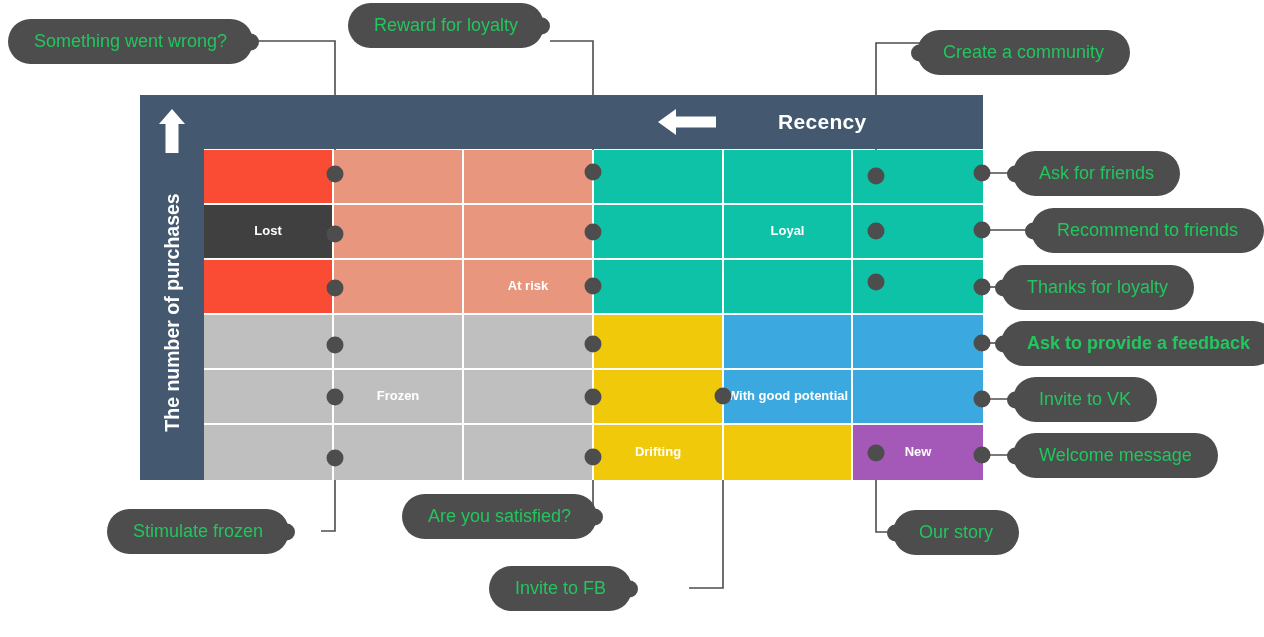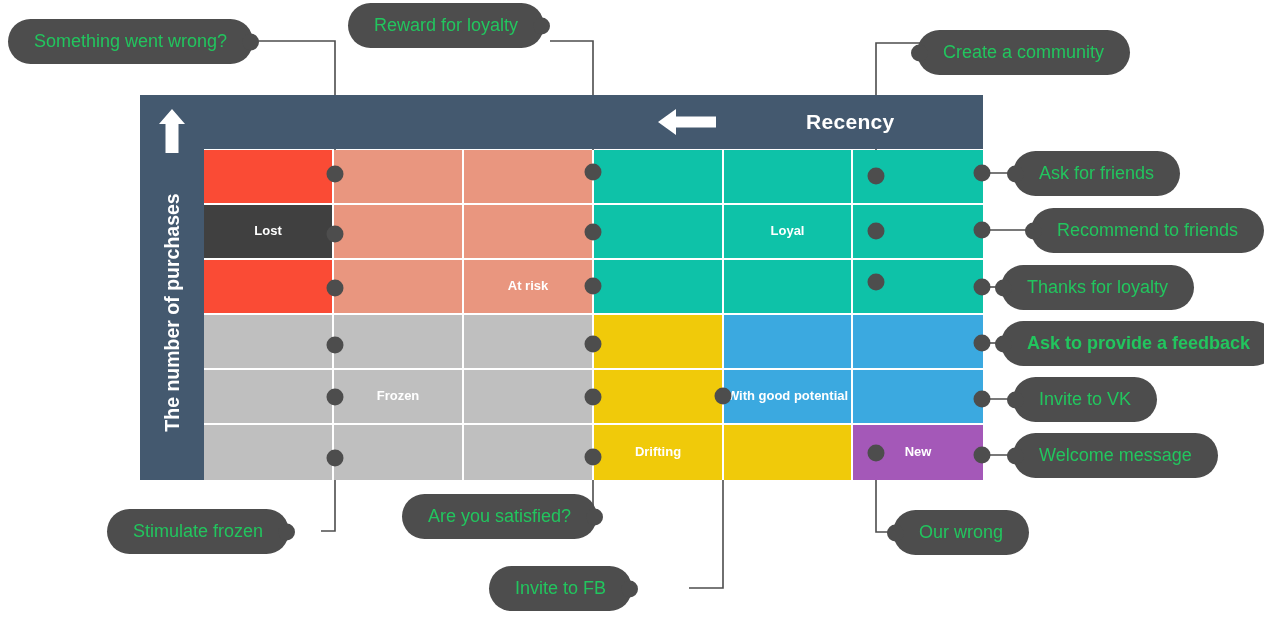--- a/index.html
+++ b/index.html
@@ -57,21 +57,21 @@
     display:flex;align-items:center;
   }
   .header-arrow{
     position:absolute;
     left:454px; top:50%;
     transform:translateY(-50%);
     width:58px;height:26px;
   }
   .header-title{
     position:absolute;
-    left:602px; top:50%;
+    left:574px; top:50%;
     transform:translateY(-50%);
     font-size:21px;
     font-weight:bold;
     letter-spacing:.3px;
   }
 
   .grid{
     position:absolute;
     left:64px; top:55px;
     width:779px; height:330px;
@@ -268,15 +268,15 @@
   <div class="pill nub-left" style="left:1013px;top:151px;">Ask for friends</div>
   <div class="pill nub-left" style="left:1031px;top:208px;">Recommend to friends</div>
   <div class="pill nub-left" style="left:1001px;top:265px;">Thanks for loyalty</div>
   <div class="pill nub-left" style="left:1001px;top:321px;font-weight:bold;">Ask to provide a feedback</div>
   <div class="pill nub-left" style="left:1013px;top:377px;">Invite to VK</div>
   <div class="pill nub-left" style="left:1013px;top:433px;">Welcome message</div>
 
   <div class="pill nub-right" style="left:107px;top:509px;">Stimulate frozen</div>
   <div class="pill nub-right" style="left:402px;top:494px;">Are you satisfied?</div>
   <div class="pill nub-right" style="left:489px;top:566px;">Invite to FB</div>
-  <div class="pill nub-left" style="left:893px;top:510px;">Our wrong</div>
+  <div class="pill nub-left" style="left:893px;top:510px;">Our story</div>
 
 </div>
 
 </body></html>

